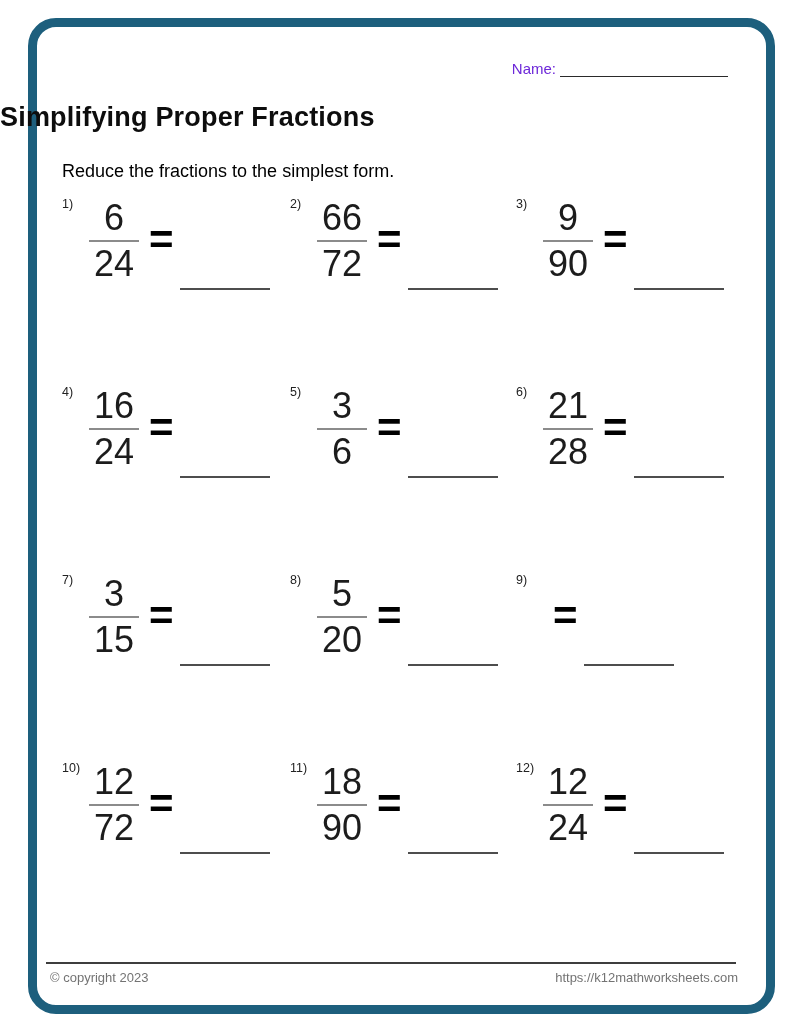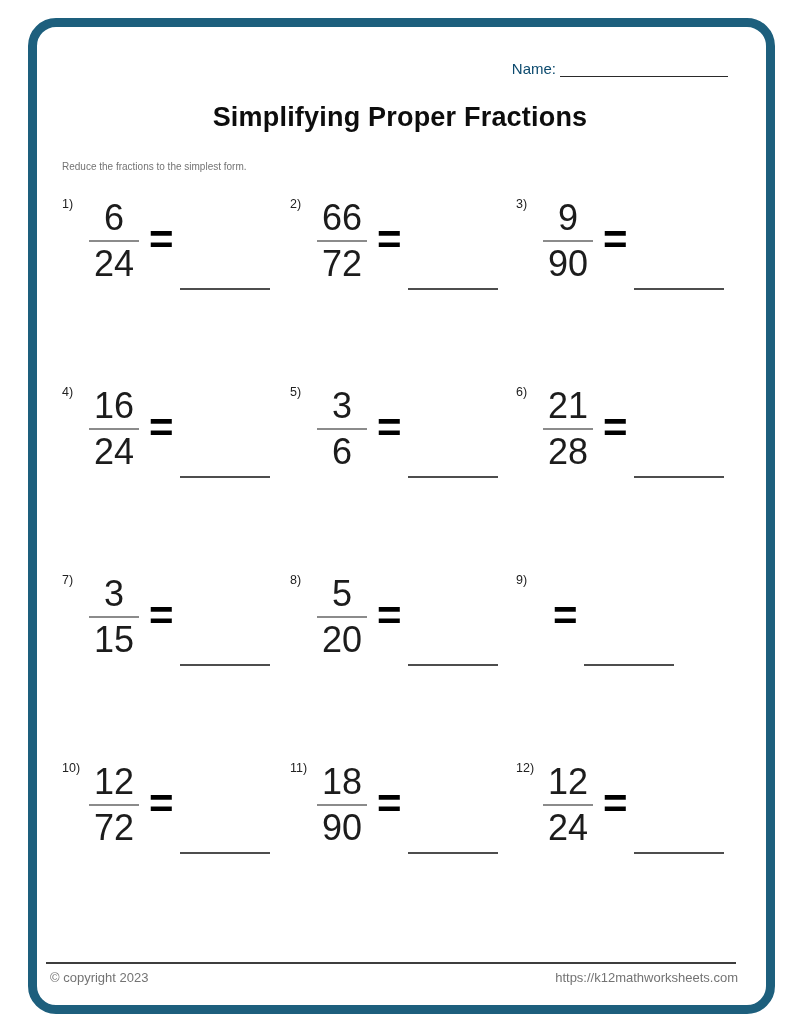--- a/index.html
+++ b/index.html
@@ -16,47 +16,47 @@
     left: 28px; top: 18px;
     width: 747px; height: 996px;
     border: 9px solid #1d5f7d;
     border-radius: 28px;
     pointer-events: none;
   }
   .name-row {
     position: absolute;
     top: 60px; right: 72px;
     font-size: 15px;
-    color: #0c4a6e;
+    color: #6d28d9;
     display: flex;
     align-items: flex-end;
     margin-left: 17px;
   }
   .name-line {
     display: inline-block;
     width: 168px;
     height: 16px;
     border-bottom: 1.6px solid #2a2a2a;
     margin-left: 4px;
   }
   .page-title {
     position: absolute;
     top: 102px; left: 0;
     width: 100%;
-    text-align: center;
+    text-align: left;
     font-size: 27px;
     font-weight: bold;
     letter-spacing: 0.2px;
     color: #0d0d0d;
   }
   .instruction {
     position: absolute;
     top: 161px; left: 62px;
-    font-size: 10px;
-    color: #737373;
+    font-size: 18px;
+    color: #000000;
   }
   .problems-grid {
     position: absolute;
     top: 195px; left: 62px;
     width: 678px;
     display: grid;
     grid-template-columns: 228px 226px 224px;
     row-gap: 73px;
   }
   .problem {

